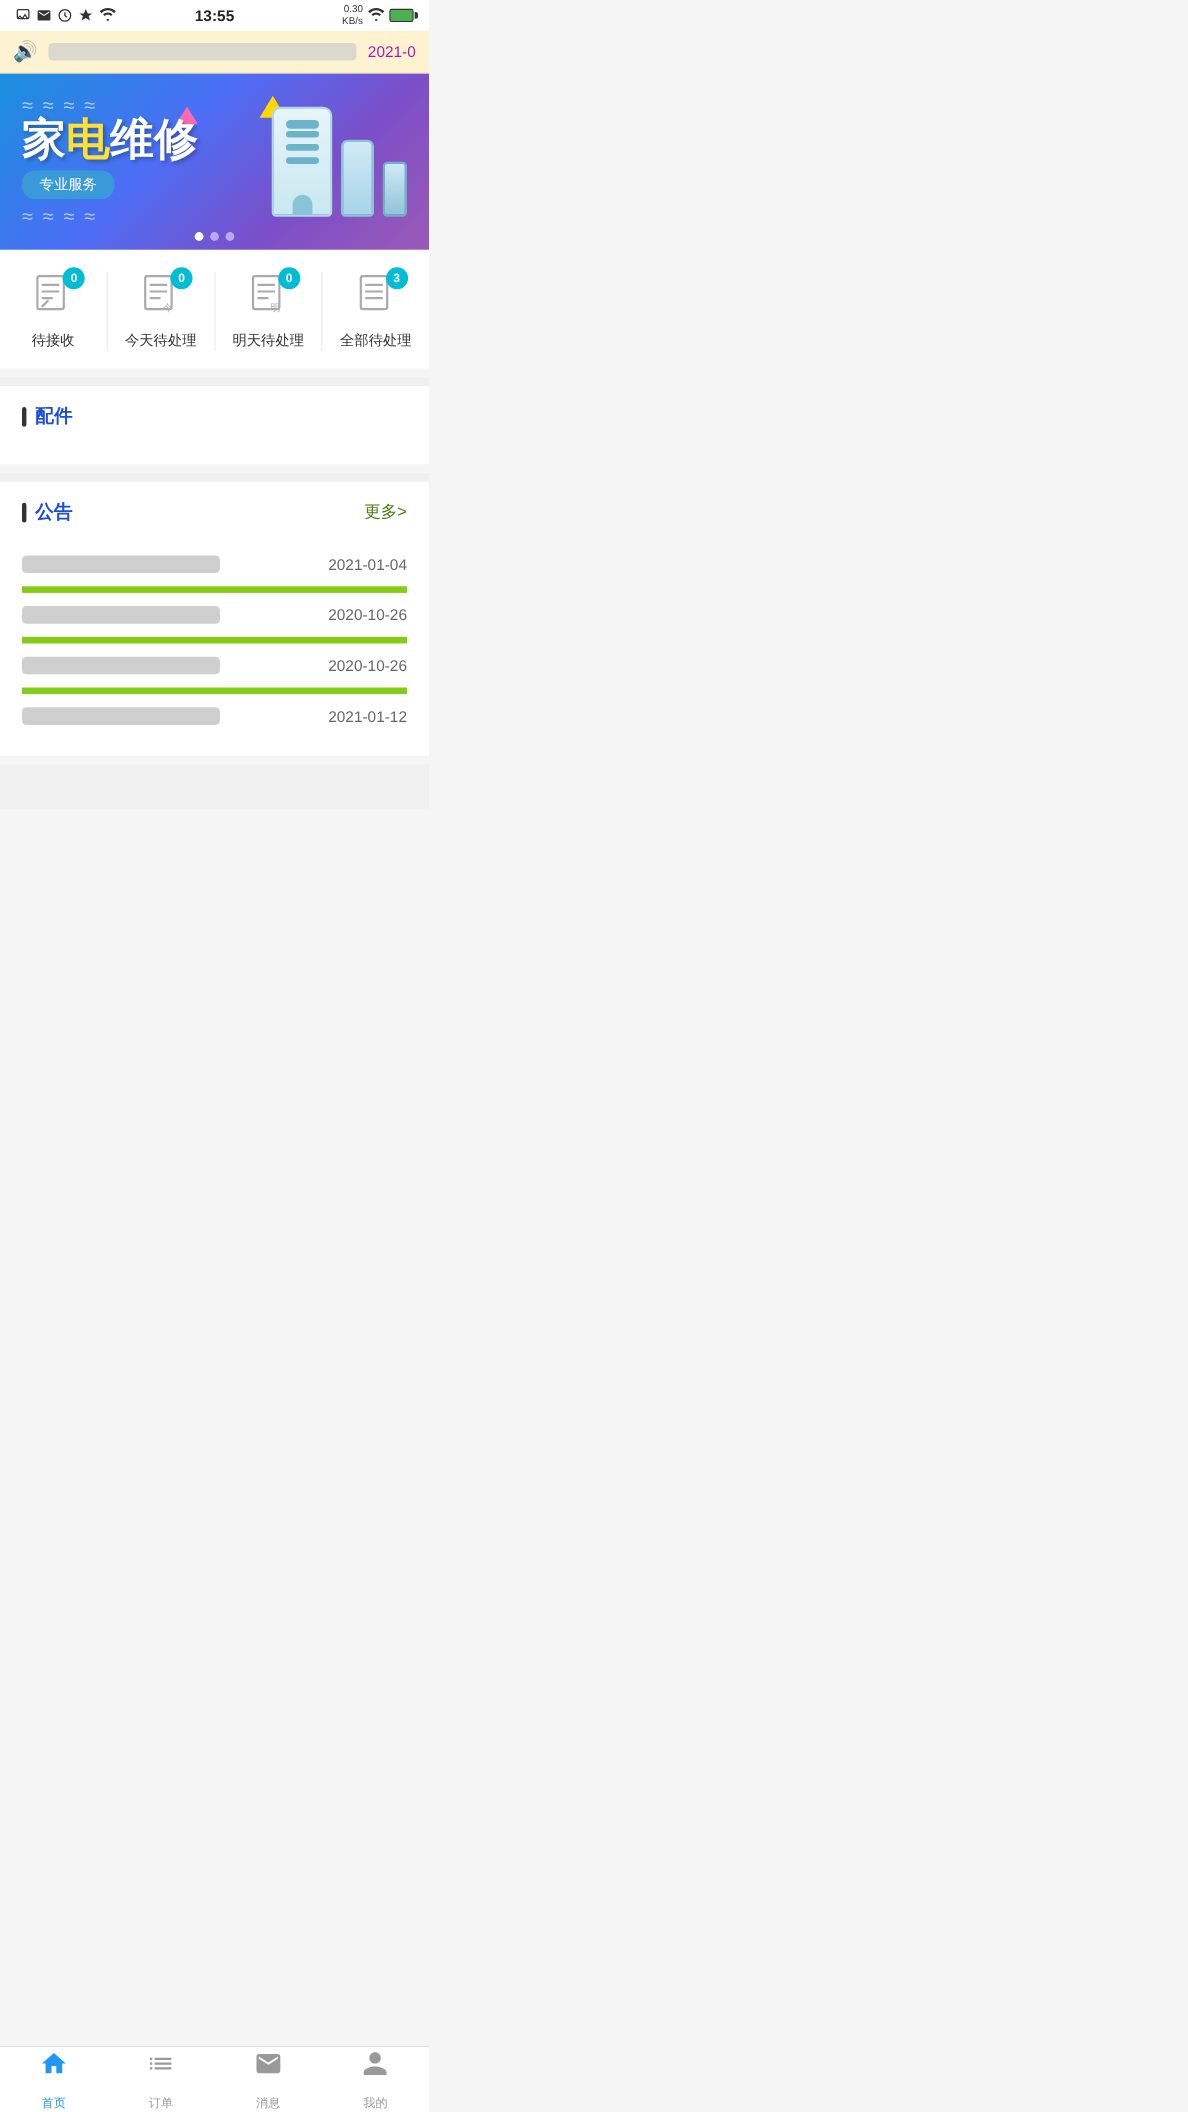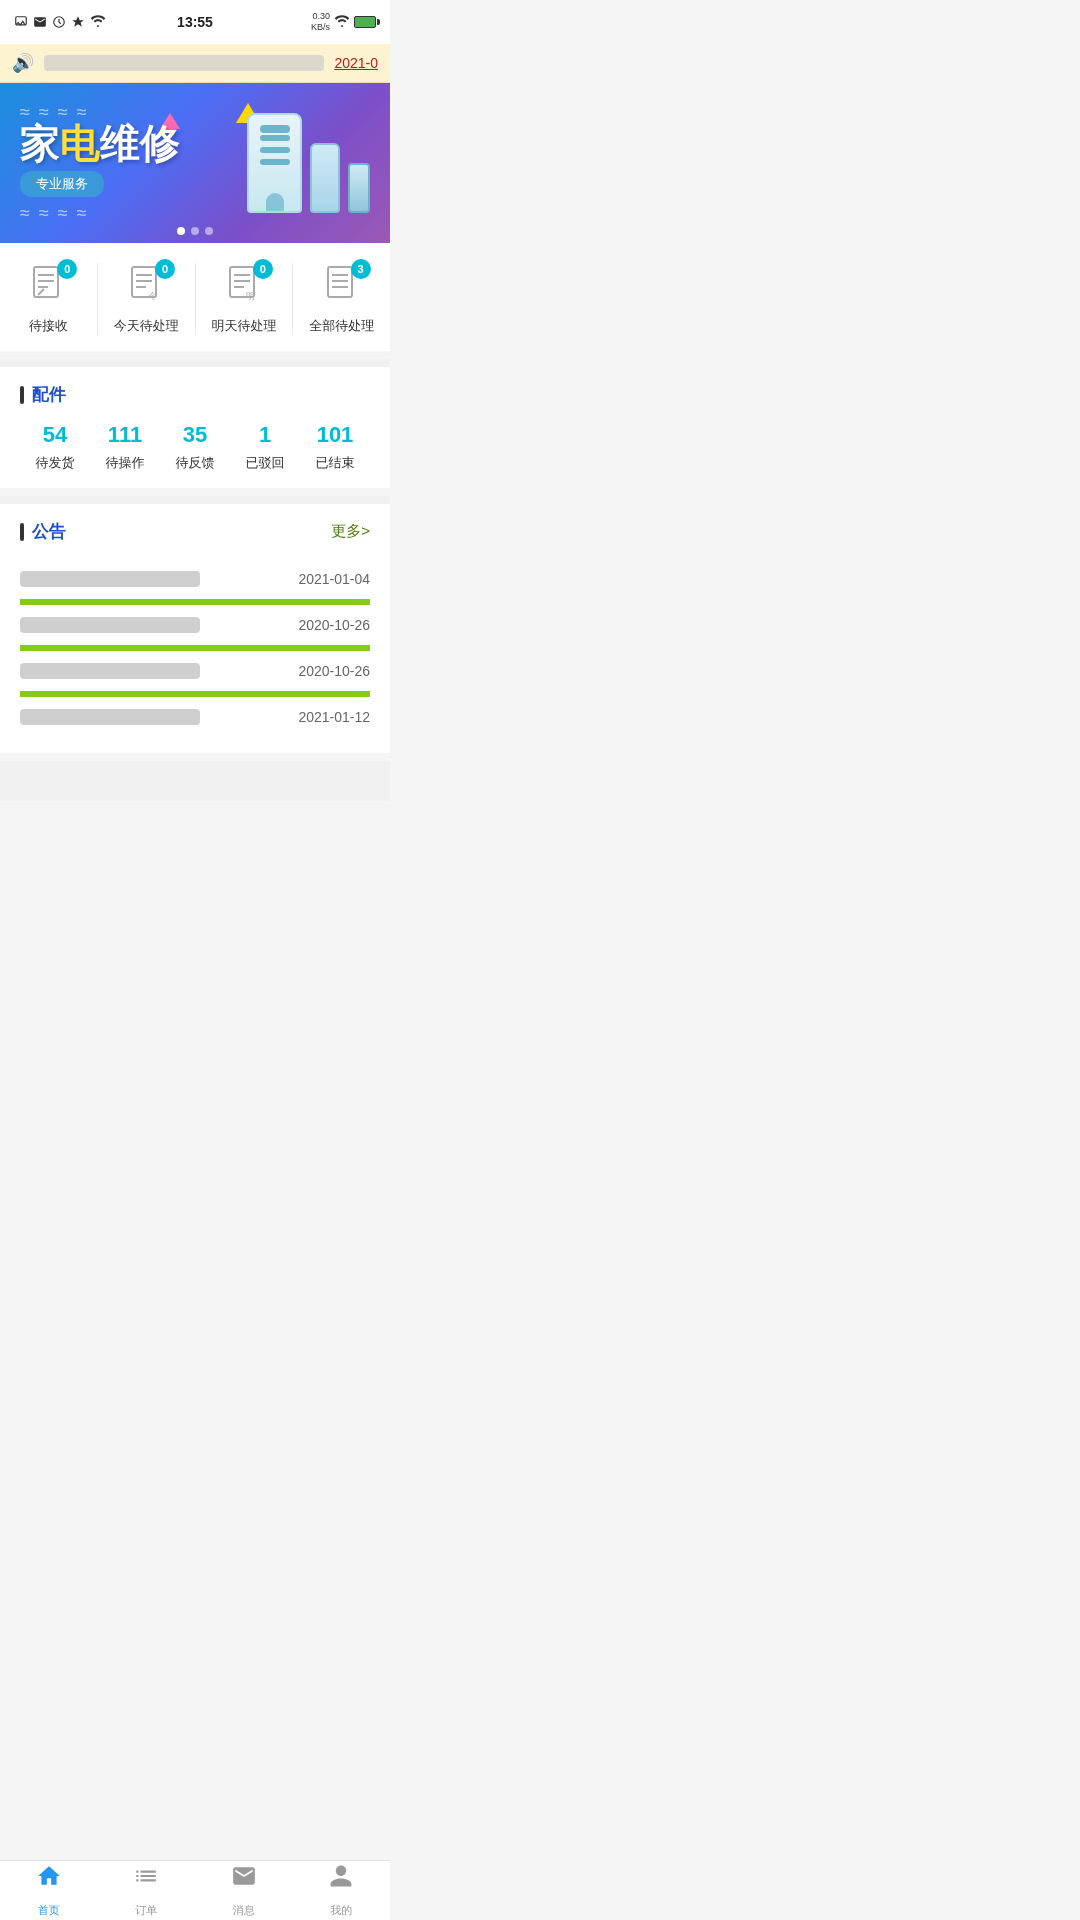--- a/index.html
+++ b/index.html
@@ -14,21 +14,21 @@
       overflow-x: hidden;
     }
 
     
     .status-bar {
       background: #fff;
       display: flex;
       align-items: center;
       justify-content: space-between;
       padding: 6px 14px;
-      height: 44px;
+      height: 28px;
     }
     .status-left {
       display: flex;
       gap: 5px;
       align-items: center;
     }
     .status-time {
       position: absolute;
       left: 50%;
       transform: translateX(-50%);
@@ -79,24 +79,23 @@
       font-size: 18px;
     }
     .notification-text {
       flex: 1;
       background: #ccc;
       height: 16px;
       border-radius: 4px;
       opacity: 0.7;
     }
     .notification-date {
-      color: #b91c1c;
+      color: #a21caf;
       font-size: 14px;
       white-space: nowrap;
-      text-decoration: underline;
     }
 
     
     .banner {
       width: 100%;
       height: 160px;
       background: linear-gradient(135deg, #1a8fdd 0%, #4c6ef5 40%, #7b4fc9 70%, #9b59b6 100%);
       position: relative;
       overflow: hidden;
       display: flex;
@@ -509,42 +508,20 @@
       <div class="stat-label">全部待处理</div>
     </div>
   </div>
 
   <div style="height:8px;background:#f0f0f0"></div>
 
   <div class="section">
     <div class="section-title">
       <span>配件</span>
     </div>
-    <div class="accessories-grid">
-      <div class="acc-item">
-        <div class="acc-count">54</div>
-        <div class="acc-label">待发货</div>
-      </div>
-      <div class="acc-item">
-        <div class="acc-count">111</div>
-        <div class="acc-label">待操作</div>
-      </div>
-      <div class="acc-item">
-        <div class="acc-count">35</div>
-        <div class="acc-label">待反馈</div>
-      </div>
-      <div class="acc-item">
-        <div class="acc-count">1</div>
-        <div class="acc-label">已驳回</div>
-      </div>
-      <div class="acc-item">
-        <div class="acc-count">101</div>
-        <div class="acc-label">已结束</div>
-      </div>
-    </div>
   </div>
 
   <div style="height:8px;background:#f0f0f0"></div>
 
   <div class="section">
     <div class="section-header">
       <div class="section-title" style="margin-bottom:0">
         <span>公告</span>
       </div>
       <a href="#" class="more-link">更多&gt;</a>

